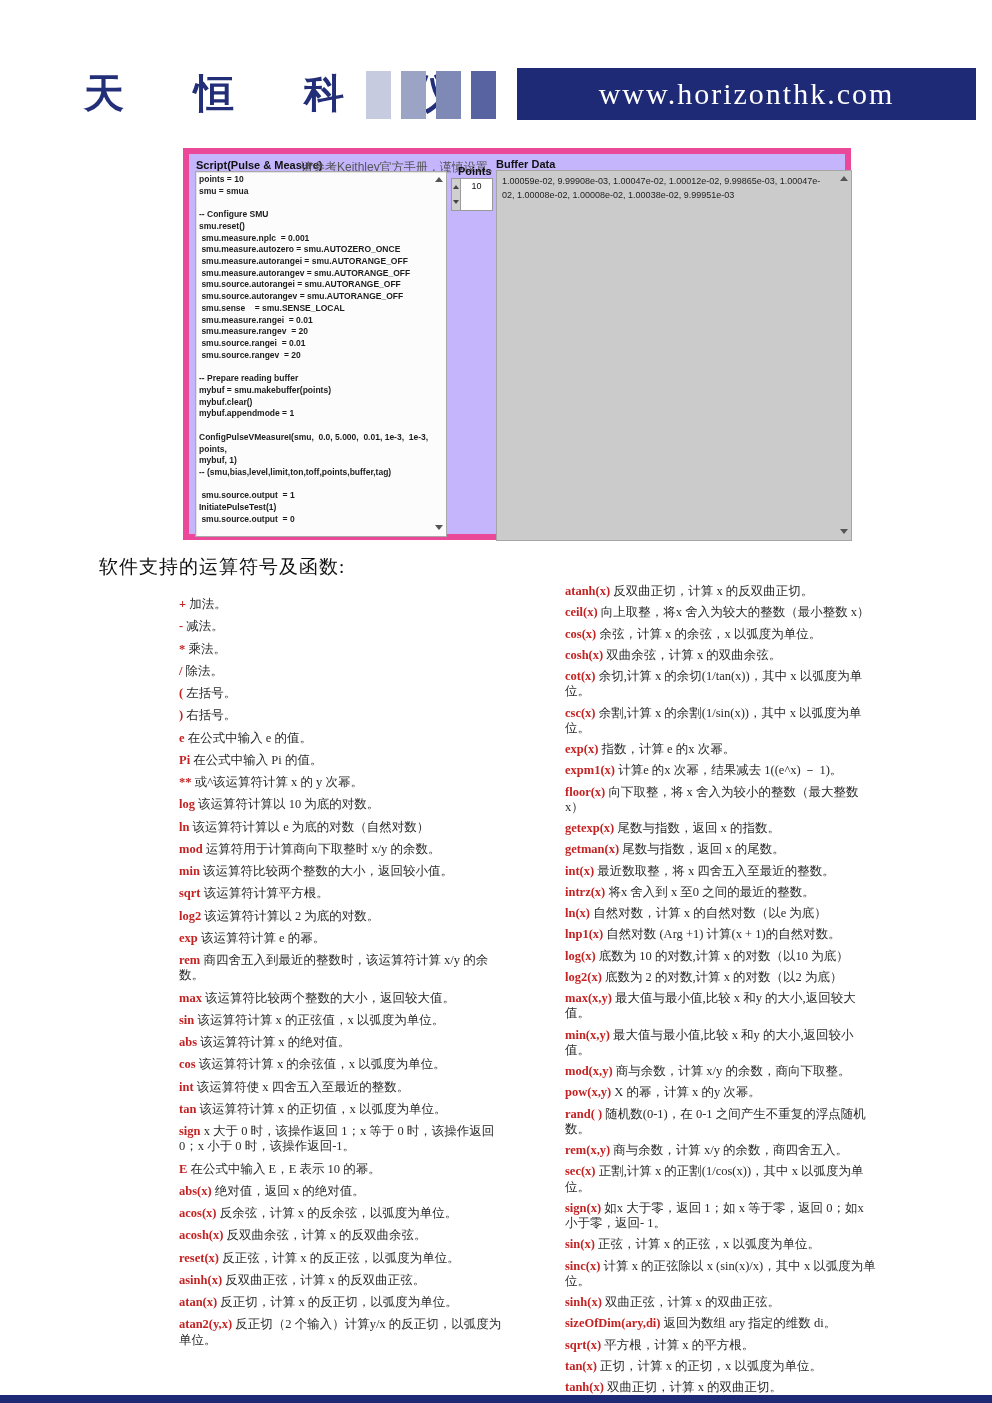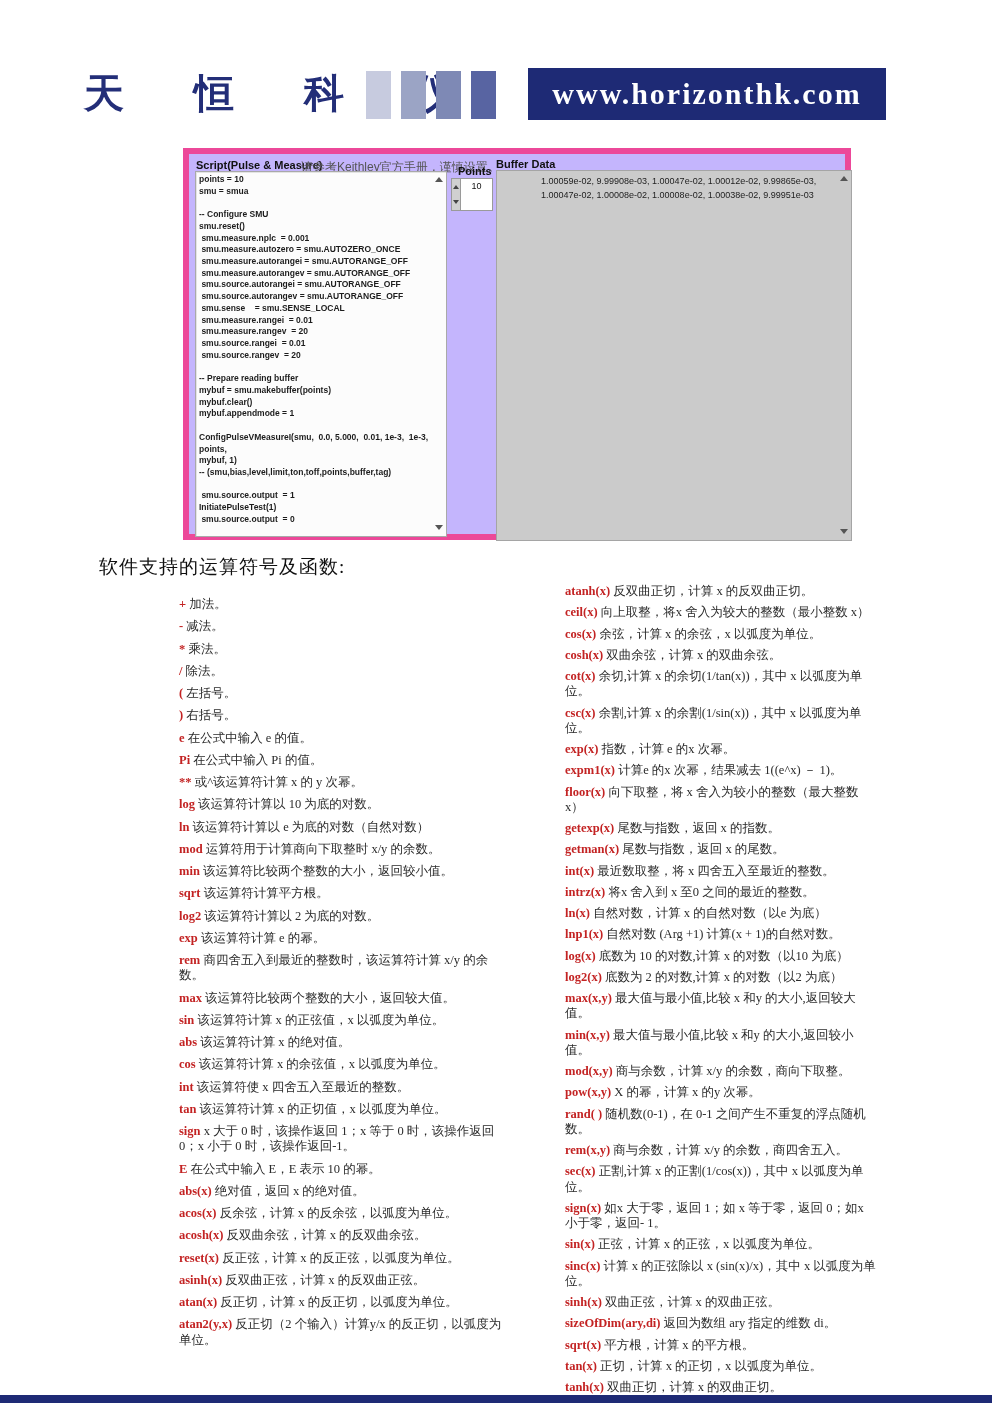--- a/index.html
+++ b/index.html
@@ -12,22 +12,22 @@
   
   .brand {
     position:absolute; left:84px; top:66px;
     font-size:40px; font-weight:bold; color:#232e78;
     letter-spacing:30px; white-space:nowrap;
     font-family:"Liberation Serif", serif;
   }
   .sq-row { position:absolute; left:366px; top:71px; display:flex; gap:10px; }
   .sq { width:25px; height:48px; }
   .web-box {
-    position:absolute; left:528px; top:68px; width:358px; height:52px;
-    display:flex; align-items:center; justify-content:center;font-weight:bold;
+    position:absolute; left:517px; top:68px; width:459px; height:52px;
+    display:flex; align-items:center; justify-content:center;
   }
   .web-box span {
     color:#ffffff; font-size:30px; letter-spacing:2px;
     font-family:"Liberation Serif", serif;
   }
 
   
   .shot {
     position:absolute; left:183px; top:148px; width:668px; height:392px;
     background:#c4b5fd; border:6px solid #ec4899;
@@ -61,21 +61,21 @@
     font-family:"Liberation Sans", sans-serif;
   }
   .buffer-label { position:absolute; left:307px; top:4px; font-weight:bold; font-size:11px; color:#111; }
   .buffer-box {
     position:absolute; left:307px; top:16px; width:356px; height:371px;
     background:#cbcbcb; border:1px solid #a5a5a5;
   }
   .buffer-text {
     position:absolute; left:5px; top:4px; right:24px;
     font-family:"Liberation Sans", sans-serif;
-    font-size:9px; color:#222; line-height:1.5; white-space:pre-wrap;margin-left:39px;
+    font-size:9px; color:#222; line-height:1.5; white-space:pre-wrap;
   }
   .scroll-ic { position:absolute; right:3px; width:8px; height:8px; }
   .scroll-ic.up   { top:4px; }
   .scroll-ic.down { bottom:4px; }
   .chev-up   { width:0; height:0; margin:1px auto; border-left:4px solid transparent; border-right:4px solid transparent; border-bottom:5px solid #555; }
   .chev-down { width:0; height:0; margin:1px auto; border-left:4px solid transparent; border-right:4px solid transparent; border-top:5px solid #555; }
 
   
   .sec-heading {
     position:absolute; left:99px; top:554px;

